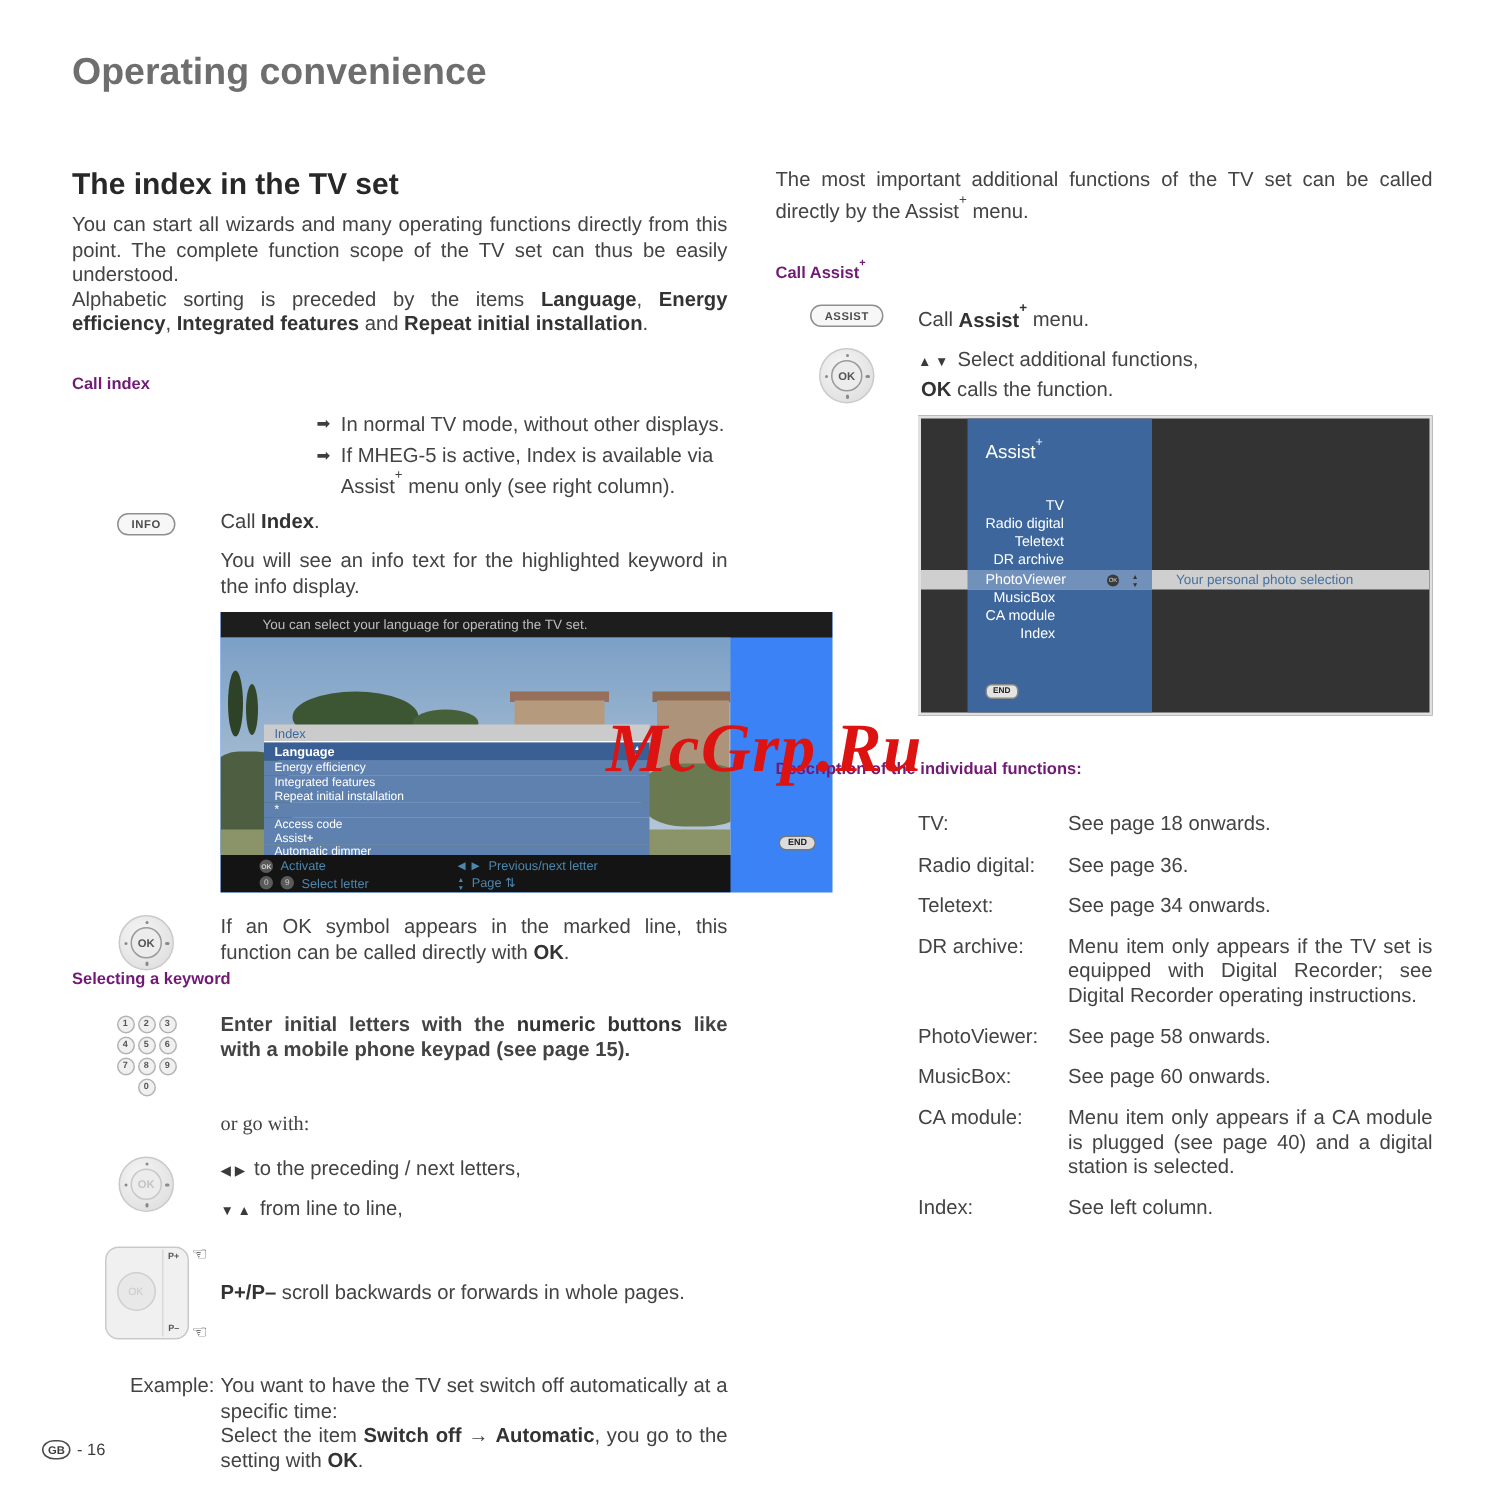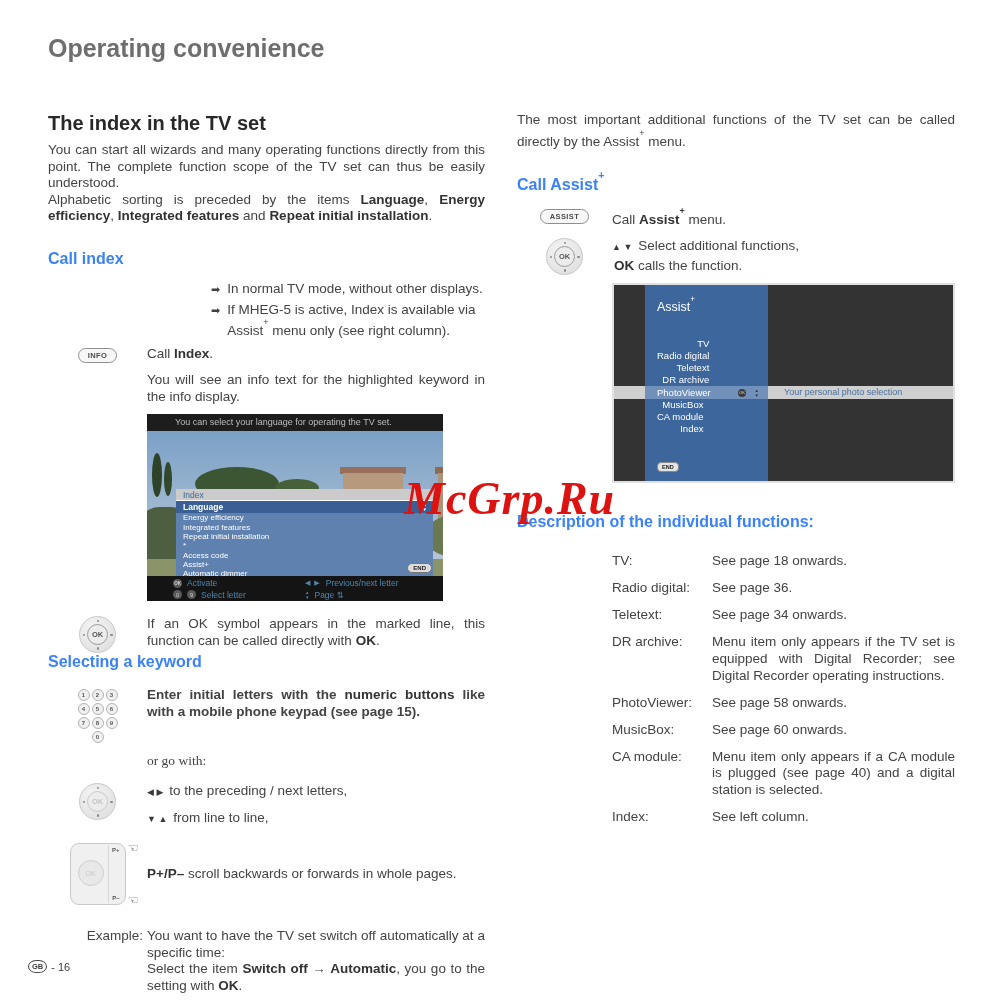--- a/index.html
+++ b/index.html
@@ -9,21 +9,21 @@
     font-family: "Liberation Sans", "DejaVu Sans", sans-serif;
     color: #434343; overflow: hidden;
   }
   .h1 { position: absolute; left: 48px; top: 34px; font-size: 25px; font-weight: bold; color: #6e6e6e; }
   .col { position: absolute; top: 112px; }
   .col-left  { left: 48px;  width: 437px; }
   .col-right { left: 517px; width: 438px; }
   h2.sec { font-size: 20px; font-weight: bold; color: #282828; margin-bottom: 7px; }
   .body { font-size: 13.5px; line-height: 16.6px; }
   .just { text-align: justify; }
-  h3.sub { font-size: 16px; color: #3b82f6; font-weight: bold; }
+  h3.sub { font-size: 11px; color: #701a75; font-weight: bold; }
   b { color: #333; }
   sup.s { font-size: 66%; position: relative; top: -0.45em; }
 
   .row { display: grid; grid-template-columns: 99px 1fr; align-items: flex-start; }
   .col-right .row { grid-template-columns: 95px 1fr; }
   .gutter { display: flex; justify-content: center; align-items: flex-start; }
 
   .pill { border: 1px solid #8f8f8f; border-radius: 10px; padding: 2px 9px; font-size: 7.5px;
           color: #4c4c4c; background: #f7f7f7; font-weight: bold; letter-spacing: 0.4px; margin-top: 2px; }
 
@@ -53,21 +53,21 @@
   .remote .rok { position: absolute; left: 7px; top: 16px; width: 26px; height: 26px; border: 1px solid #cfcfcf;
                  border-radius: 50%; background: #e8e8e8; color: #c9c9c9; font-size: 7px;
                  display: flex; align-items: center; justify-content: center; }
   .remote .pp { position: absolute; right: 5px; top: 3px; font-size: 6px; color: #555; font-weight: bold; }
   .remote .pm { position: absolute; right: 5px; bottom: 3px; font-size: 6px; color: #555; font-weight: bold; }
   .remote .hand { position: absolute; font-size: 12px; color: #4a4a4a; font-family: "DejaVu Sans", sans-serif; }
   .hand.top { right: -14px; top: -3px; }
   .hand.bot { right: -14px; bottom: -3px; }
 
   
-  .tvshot { position: relative; margin: 9px 0 0 99px; width: 296px; height: 187px; background: #eab308; overflow: hidden; }
+  .tvshot { position: relative; margin: 9px 0 0 99px; width: 408px; height: 187px; background: #3b82f6; overflow: hidden; }
   .tv-top { height: 17px; background: #1d1d1d; color: #bdbdbd; font-size: 9px; line-height: 17px; padding-left: 28px; }
   .tv-photo { position: absolute; left: 0; top: 17px; width: 340px; height: 145px; overflow: hidden;
               background: linear-gradient(180deg, #7ba0c6, #a3bad2 60%, #bac9d8); }
   .blob { position: absolute; }
   .tv-menu { position: absolute; left: 29px; top: 75px; width: 257px; z-index: 1; }
   .tv-mhead { height: 12px; background: #cbcbcb; color: #38689f; font-size: 8.5px; line-height: 12px; padding-left: 7px; border-bottom: 1px solid #fff; }
   .tv-sel { height: 12px; background: #3a5f94; color: #fff; font-size: 8.5px; font-weight: bold; line-height: 12px; padding-left: 7px; position: relative; }
   .tv-sel .ud { position: absolute; right: 6px; top: 1px; display: flex; flex-direction: column; font-size: 4.5px; line-height: 5px; color: #fff; font-weight: normal; }
   .tv-item { height: 9.3px; background: #5e81b0; color: #fff; font-size: 8px; line-height: 9.3px; padding-left: 7px; }
   .tv-bottom { position: absolute; left: 0; bottom: 0; width: 340px; height: 25px; background: #141414; color: #4d87ae; font-size: 8.5px; z-index: 3; }

